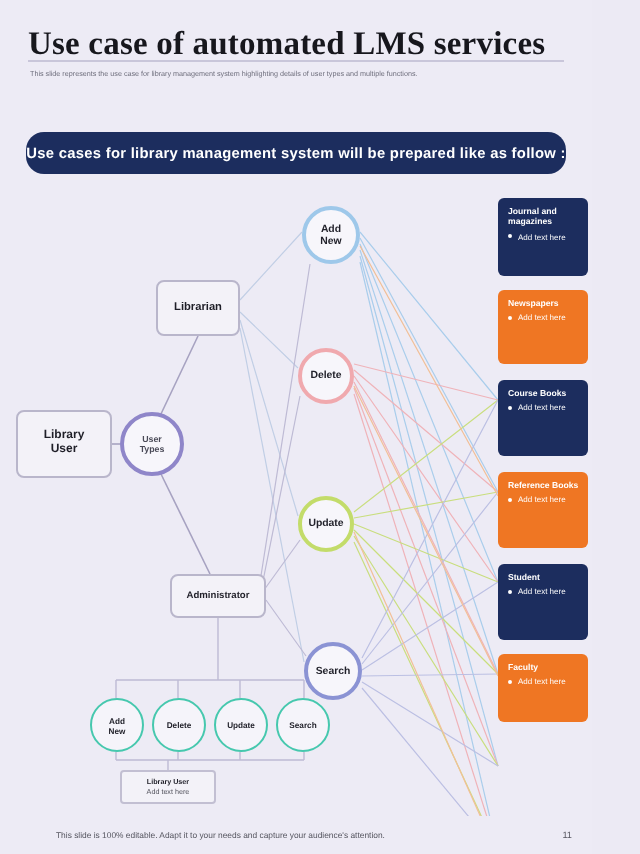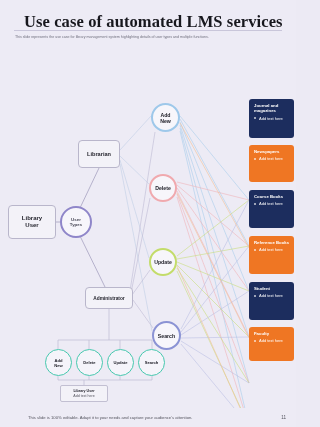--- a/index.html
+++ b/index.html
@@ -6,21 +6,21 @@
   body{
     width:296px;height:427px;
     background:#eceaf4;
     font-family:"Liberation Sans", sans-serif;
     overflow:hidden;position:relative;
   }
   .slide{position:absolute;inset:0;background:#edebf5;}
 
   
   .title{
-    position:absolute;left:24px;top:12px;width:268px;
+    position:absolute;left:14px;top:12px;width:268px;
     font-family:"Liberation Serif", serif;
     font-weight:bold;font-size:16.5px;color:#17171d;
     letter-spacing:.1px;white-space:nowrap;
   }
   .subtitle{
     position:absolute;left:15px;top:35px;width:232px;
     font-size:3.6px;line-height:5.4px;color:#6f6f7d;
   }
   .rule{
     position:absolute;left:14px;top:30px;width:268px;height:1px;
@@ -122,20 +122,23 @@
 </style>
 </head>
 <body>
 
 <div class="slide">
 
   <div class="title">Use case of automated LMS services</div>
   <div class="rule"></div>
   <div class="subtitle">This slide represents the use case for library management system highlighting details of user types and multiple functions.</div>
 
+  <div class="banner">
+    <span>Use cases for library management system will be prepared like as follow :</span>
+  </div>
 
   <div class="canvas">
 
     <svg width="296" height="320">
       <g fill="none" stroke-width="0.6" opacity="0.85">
 
         <line x1="56" y1="134" x2="60" y2="134" stroke="#9b96b8" stroke-width="0.8"></line>
 
         <line x1="80" y1="120" x2="99" y2="80" stroke="#9b96b8" stroke-width="0.8"></line>
 

